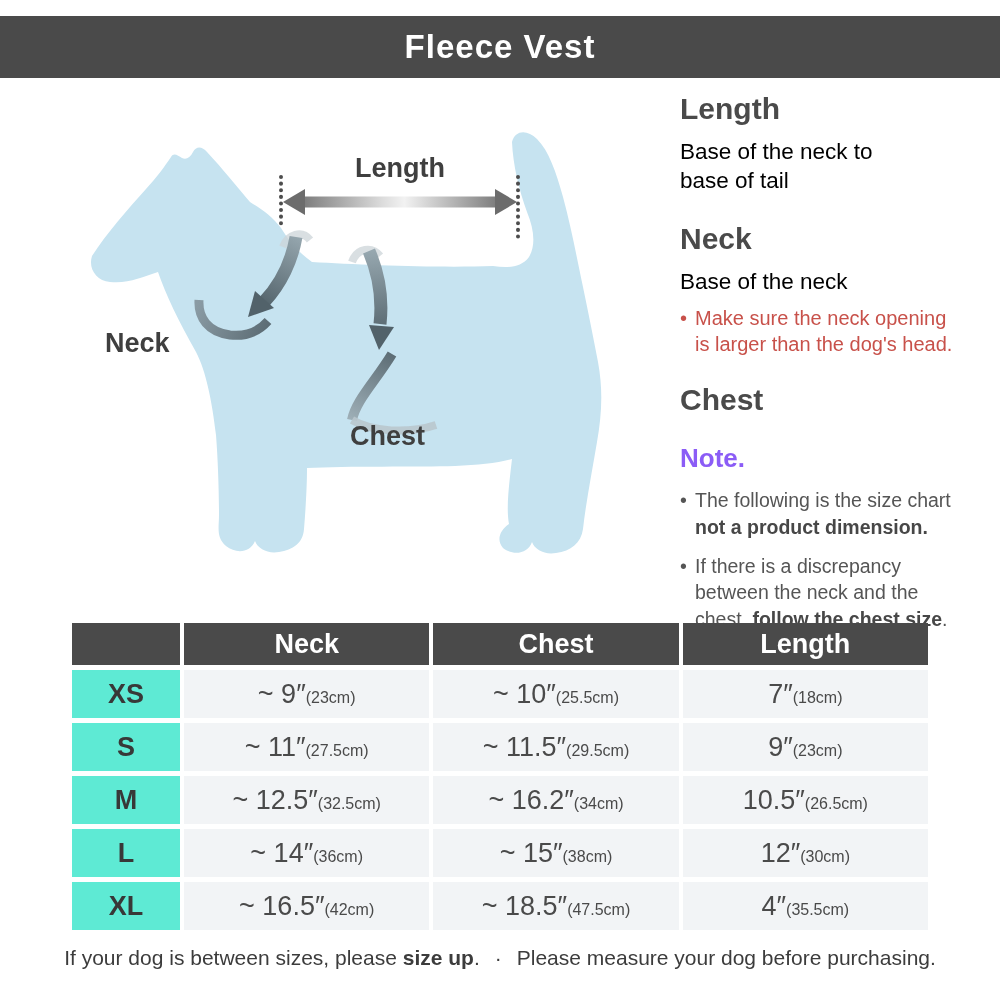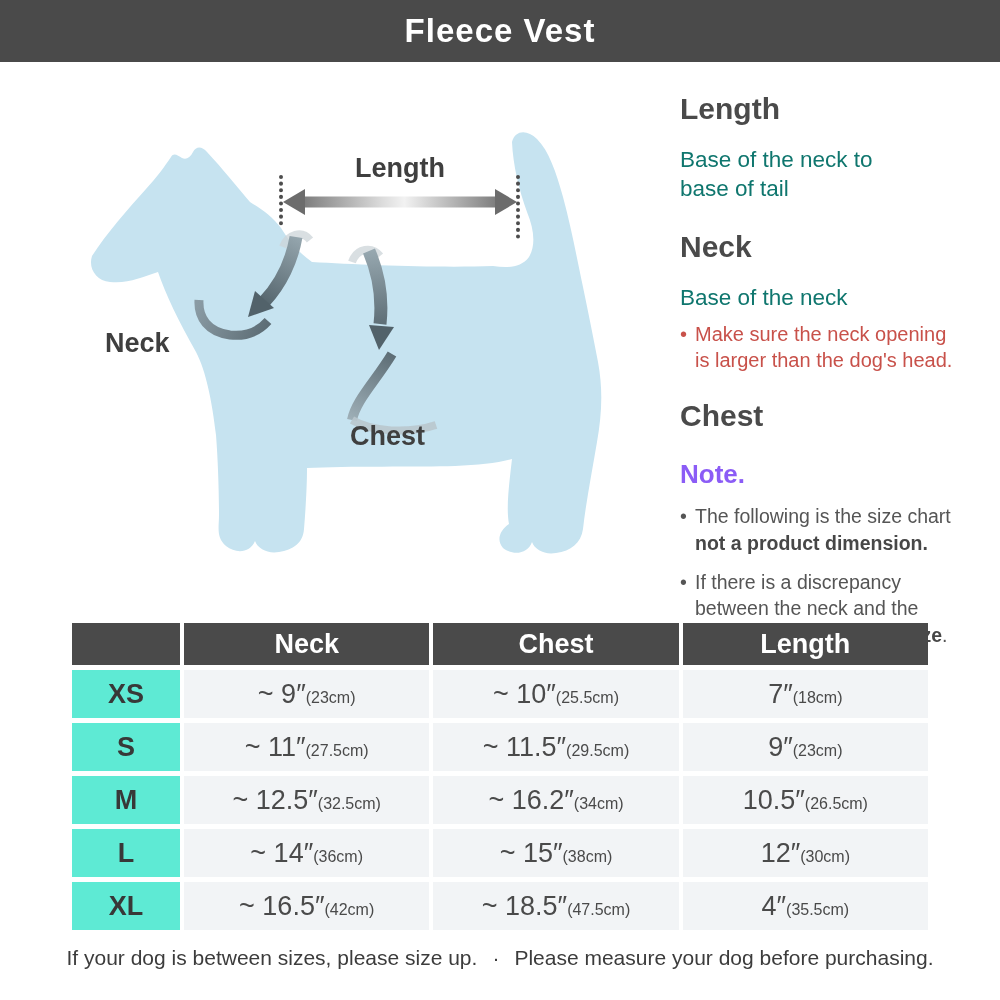--- a/index.html
+++ b/index.html
@@ -1,34 +1,34 @@
 <!DOCTYPE html>
 <html><head>
 <meta charset="utf-8">
 <style>
   html,body{margin:0;padding:0;background:#fff;}
   .page{position:relative;width:1000px;height:1000px;background:#fff;overflow:hidden;
         font-family:"Liberation Sans",sans-serif;}
 
   
-  .header{position:absolute;left:0;top:0;width:1000px;height:62px;background:#4a4a4a;
+  .header{position:absolute;left:0;top:16px;width:1000px;height:62px;background:#4a4a4a;
           display:flex;align-items:center;justify-content:center;}
   .header-title{color:#ffffff;font-size:33px;font-weight:bold;letter-spacing:1px;}
 
   
   .diagram-svg{position:absolute;left:0;top:0;}
   .diag-label{position:absolute;font-weight:bold;color:#3f3f3f;font-size:27px;}
   .lbl-length{left:330px;top:153px;width:140px;text-align:center;}
   .lbl-neck{left:105px;top:328px;}
   .lbl-chest{left:350px;top:421px;}
 
   
   .guide{position:absolute;left:680px;top:92px;width:300px;}
   .guide-heading{font-size:30px;font-weight:bold;color:#4a4a4a;margin:0;}
-  .guide-body{font-size:22.5px;color:#0f766e;line-height:1.28;margin:20px 0 0;width:230px;}
+  .guide-body{font-size:22.5px;color:#000000;line-height:1.28;margin:12px 0 0;width:230px;}
   .sec{margin-bottom:26px;}
   .bullet-row{display:flex;margin-top:9px;}
   .bdot{width:15px;flex:none;}
   .warning{color:#c8514a;font-size:20px;line-height:1.3;}
   .warning .btxt{width:265px;}
   .note-heading{font-size:26px;font-weight:bold;color:#8b5cf6;margin:14px 0 0;}
   .note-bullet{color:#555555;font-size:19.5px;line-height:1.35;margin-top:13px;}
   .note-bullet .btxt{width:280px;}
   .nb-bold{font-weight:bold;color:#474747;text-align:right;}
 
@@ -40,21 +40,21 @@
       display:flex;align-items:center;justify-content:center;}
   .td{background:#f2f4f6;color:#4a4a4a;font-size:27px;
       display:flex;align-items:baseline;justify-content:center;padding-top:9px;box-sizing:border-box;}
   .td-size{background:#5eead4;color:#383838;font-weight:bold;font-size:27px;
       display:flex;align-items:center;justify-content:center;}
   .cm{font-size:16px;}
 
   
   .footer{position:absolute;left:0;top:946px;width:1000px;text-align:center;
           font-size:21px;color:#3c3c3c;}
-  .footer .fbold{font-weight:normal;}
+  .footer .fbold{font-weight:bold;}
   .fsep{margin:0 15px;}
 </style>
 </head>
 <body>
 
 <div class="page">
 
   <div class="header">
     <span class="header-title">Fleece Vest</span>
   </div>

